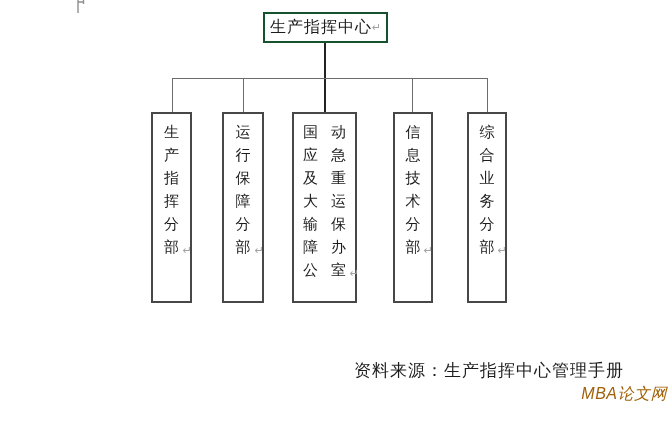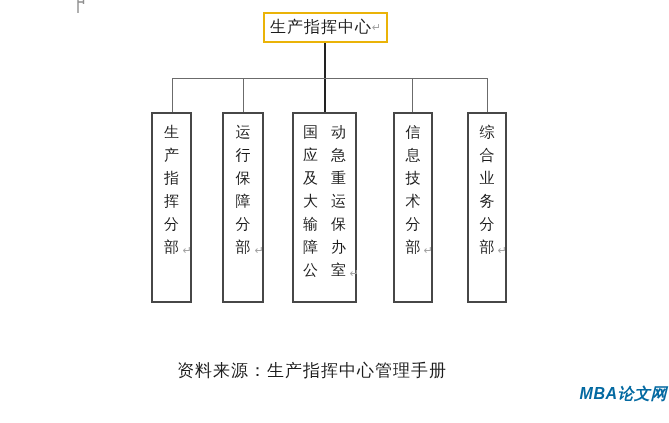--- a/index.html
+++ b/index.html
@@ -8,21 +8,21 @@
     font-family:"Liberation Serif","DejaVu Serif",serif; overflow:hidden;
     color:#1c1c1c;
   }
 
   
   .para-mark { position:absolute; left:72px; top:0; }
 
   
   .top-box {
     position:absolute; left:263px; top:12px; width:125px; height:31px;
-    border:2px solid #eab308; box-sizing:border-box; background:#fff;
+    border:2px solid #14532d; box-sizing:border-box; background:#fff;
     display:flex; align-items:center; justify-content:center;
     font-size:16px; letter-spacing:1px; white-space:nowrap; z-index:2;
   }
 
   .crlf {
     color:#a3a3a3; font-size:11px; letter-spacing:0;
     font-family:"DejaVu Sans",sans-serif;
   }
 
   
@@ -44,33 +44,33 @@
   .vbox .line {
     position:relative; height:23px; display:flex; align-items:center;
     justify-content:center; font-size:15px;
   }
   .vbox .line.two { justify-content:space-between; padding:0 9px; }
   .vbox .line .crlf { position:absolute; right:-2px; bottom:2px; }
   .b3 .line .crlf { right:-4px; }
 
   
   .caption {
-    position:absolute; left:0; width:624px; text-align:center;
+    position:absolute; left:0; width:624px; text-align:right;
     font-size:17px; letter-spacing:1px; white-space:nowrap;
   }
   .cap-source { top:359px; }
   .cap-figure { top:394px; }
 
   
   .watermark {
     position:absolute; right:2px; top:385px; text-align:right;
     font-family:"Liberation Sans","DejaVu Sans",sans-serif;
     font-style:italic; line-height:1.15;
   }
-  .wm-name { font-weight:bold; font-size:16px; color:#0369a1; letter-spacing:0.5px; }
+  .wm-name { font-weight:normal; font-size:16px; color:#a16207; letter-spacing:0.5px; }
   .wm-url  {
     font-size:12.5px; font-weight:500;
     background:linear-gradient(90deg,#2f6fd8 0%,#8a3fd4 45%,#e738c0 75%,#ff3fae 100%);
     -webkit-background-clip:text; background-clip:text; color:transparent;
   }
 </style>
 </head>
 <body>
 
 <div class="canvas">

